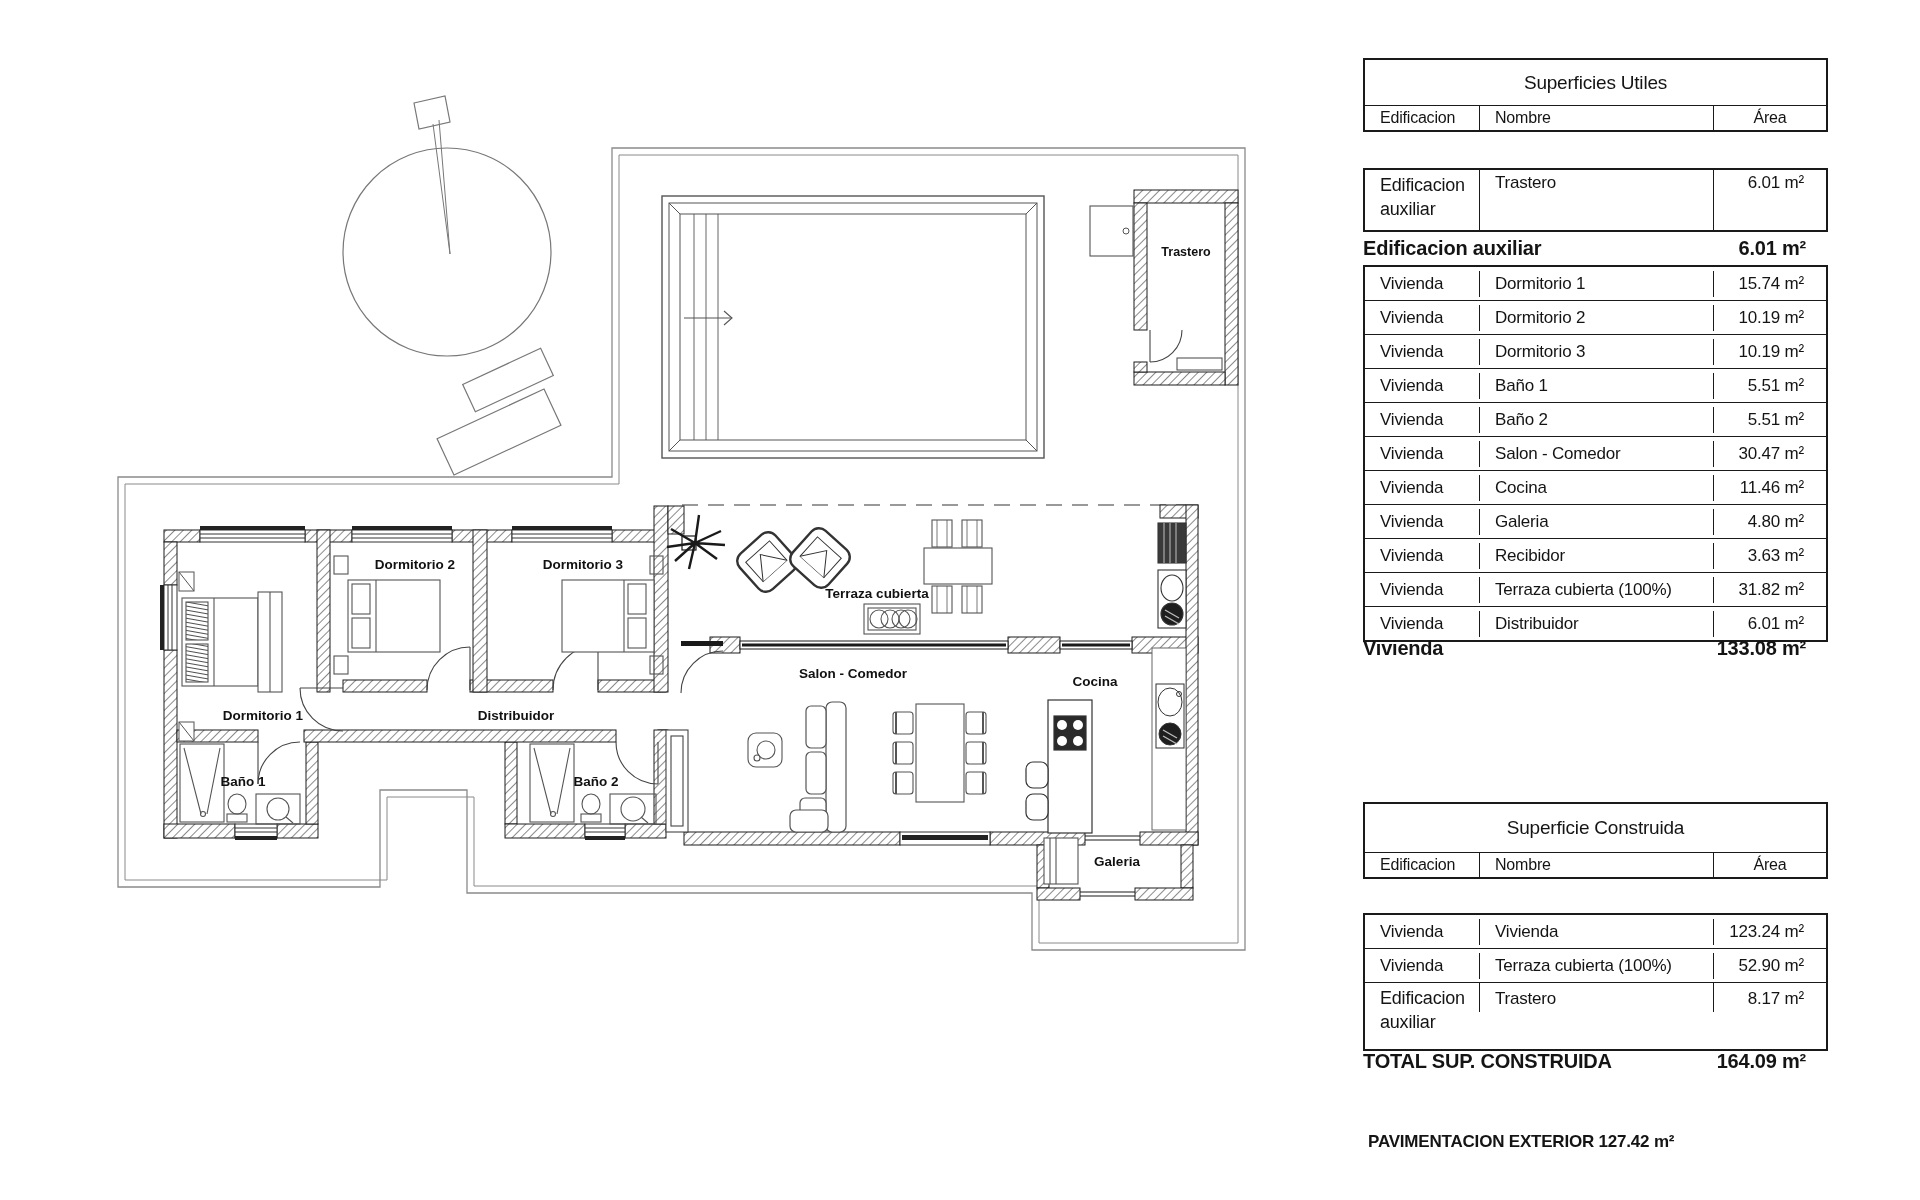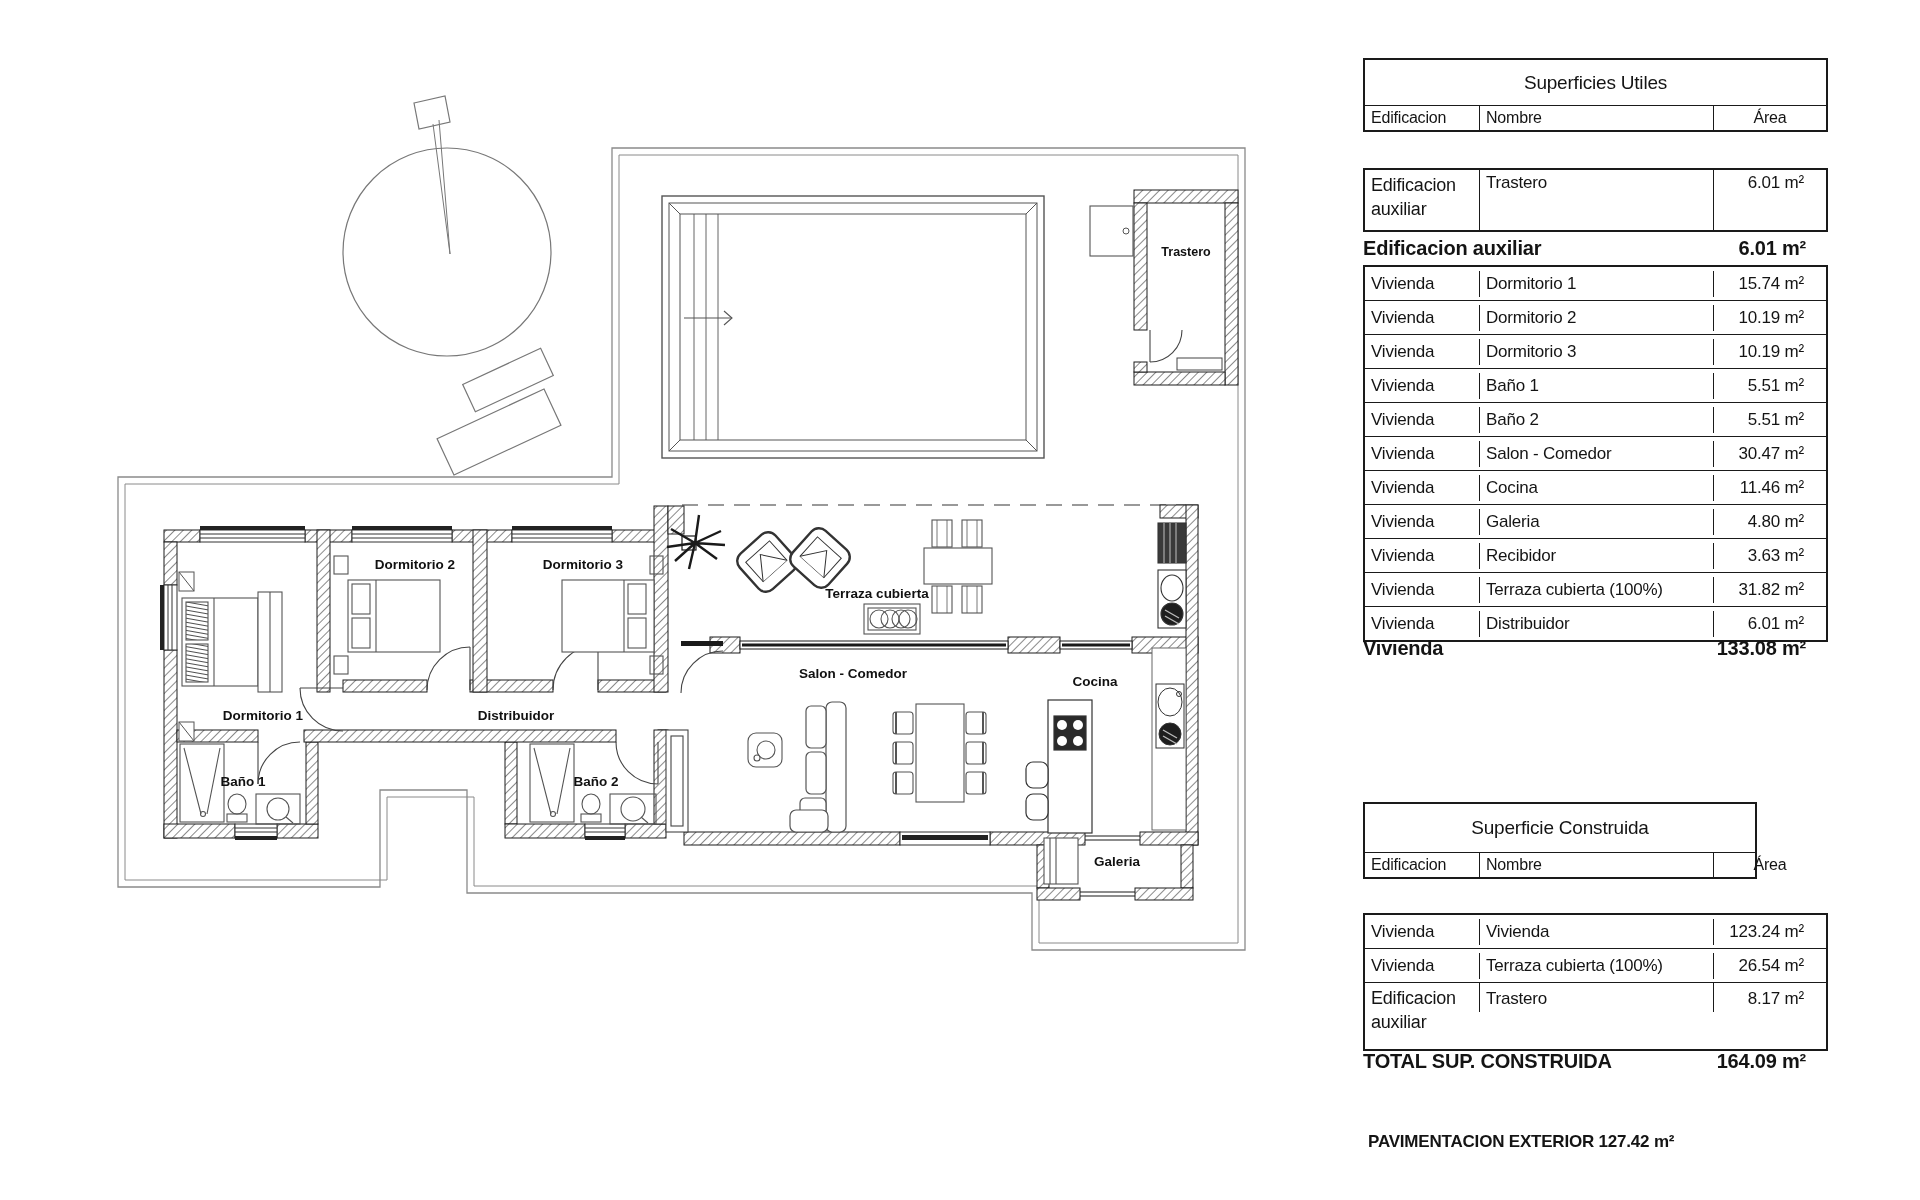--- a/index.html
+++ b/index.html
@@ -4,21 +4,21 @@
 <style>
   html,body{margin:0;padding:0;background:#fff;}
   .stage{position:relative;width:1920px;height:1200px;background:#fff;overflow:hidden;
          font-family:"Liberation Sans",sans-serif;color:#141414;}
   .plan-svg{position:absolute;left:0;top:0;width:1920px;height:1200px;}
   
   .tb{position:absolute;box-sizing:border-box;border:2px solid #1a1a1a;background:#fff;font-weight:normal;}
   .tb .title{height:45px;border-bottom:1.5px solid #1a1a1a;display:flex;align-items:center;justify-content:center;
              font-size:19px;letter-spacing:-0.2px;}
   .cols,.row{display:grid;grid-template-columns:114px 234px 113px;}
-  .cols>div,.row>div{box-sizing:border-box;padding:3px 6px;font-size:16px;letter-spacing:-0.2px;overflow:hidden;white-space:nowrap;}
+  .cols>div,.row>div{box-sizing:border-box;padding:3px 15px;font-size:16px;letter-spacing:-0.2px;overflow:hidden;white-space:nowrap;}
   .cols>div:nth-child(2),.row>div:nth-child(2){border-left:1.5px solid #1a1a1a;}
   .cols>div:nth-child(3),.row>div:nth-child(3){border-left:1.5px solid #1a1a1a;}
   .c-area{text-align:center;}
   .v-area{text-align:right;padding-right:22px !important;}
   .rows .row{border-top:1.5px solid #1a1a1a;height:33px;align-items:center;}
   .rows .row:first-child{border-top:none;}
   .rows .row>div{font-size:17px;display:flex;align-items:center;}
   .rows .row>div.v-area{justify-content:flex-end;}
   .sumline{position:absolute;display:flex;justify-content:space-between;align-items:center;
            font-weight:bold;font-size:20px;letter-spacing:-0.2px;}
@@ -427,39 +427,39 @@
         <div>Distribuidor</div>
         <div class="v-area">6.01 m²</div>
       </div>
 </div>
 
 <div class="sumline" style="left:1363px;top:632px;width:465px;height:32px;">
   <span>Vivienda</span>
   <span class="sv">133.08 m²</span>
 </div>
 
-<div class="tb" style="left:1363px;top:802px;width:394px;">
+<div class="tb" style="left:1363px;top:802px;width:465px;">
   <div class="title" style="height:48px;">Superficie Construida</div>
   <div class="cols">
     <div>Edificacion</div>
     <div>Nombre</div>
     <div class="c-area">Área</div>
   </div>
 </div>
 
 <div class="tb rows" style="left:1363px;top:913px;width:465px;">
   <div class="row">
         <div>Vivienda</div>
         <div>Vivienda</div>
         <div class="v-area">123.24 m²</div>
       </div>
   <div class="row">
         <div>Vivienda</div>
         <div>Terraza cubierta (100%)</div>
-        <div class="v-area">26.54 m²</div>
+        <div class="v-area">52.90 m²</div>
       </div>
   <div class="row" style="height:66px;align-items:flex-start;">
         <div class="two-line" style="align-items:flex-start;">Edificacion auxiliar</div>
         <div style="align-items:flex-start;padding-top:6px;">Trastero</div>
         <div class="v-area" style="align-items:flex-start;padding-top:6px;">8.17 m²</div>
       </div>
 </div>
 
 <div class="sumline" style="left:1363px;top:1046px;width:465px;height:30px;">
   <span>TOTAL SUP. CONSTRUIDA</span>

